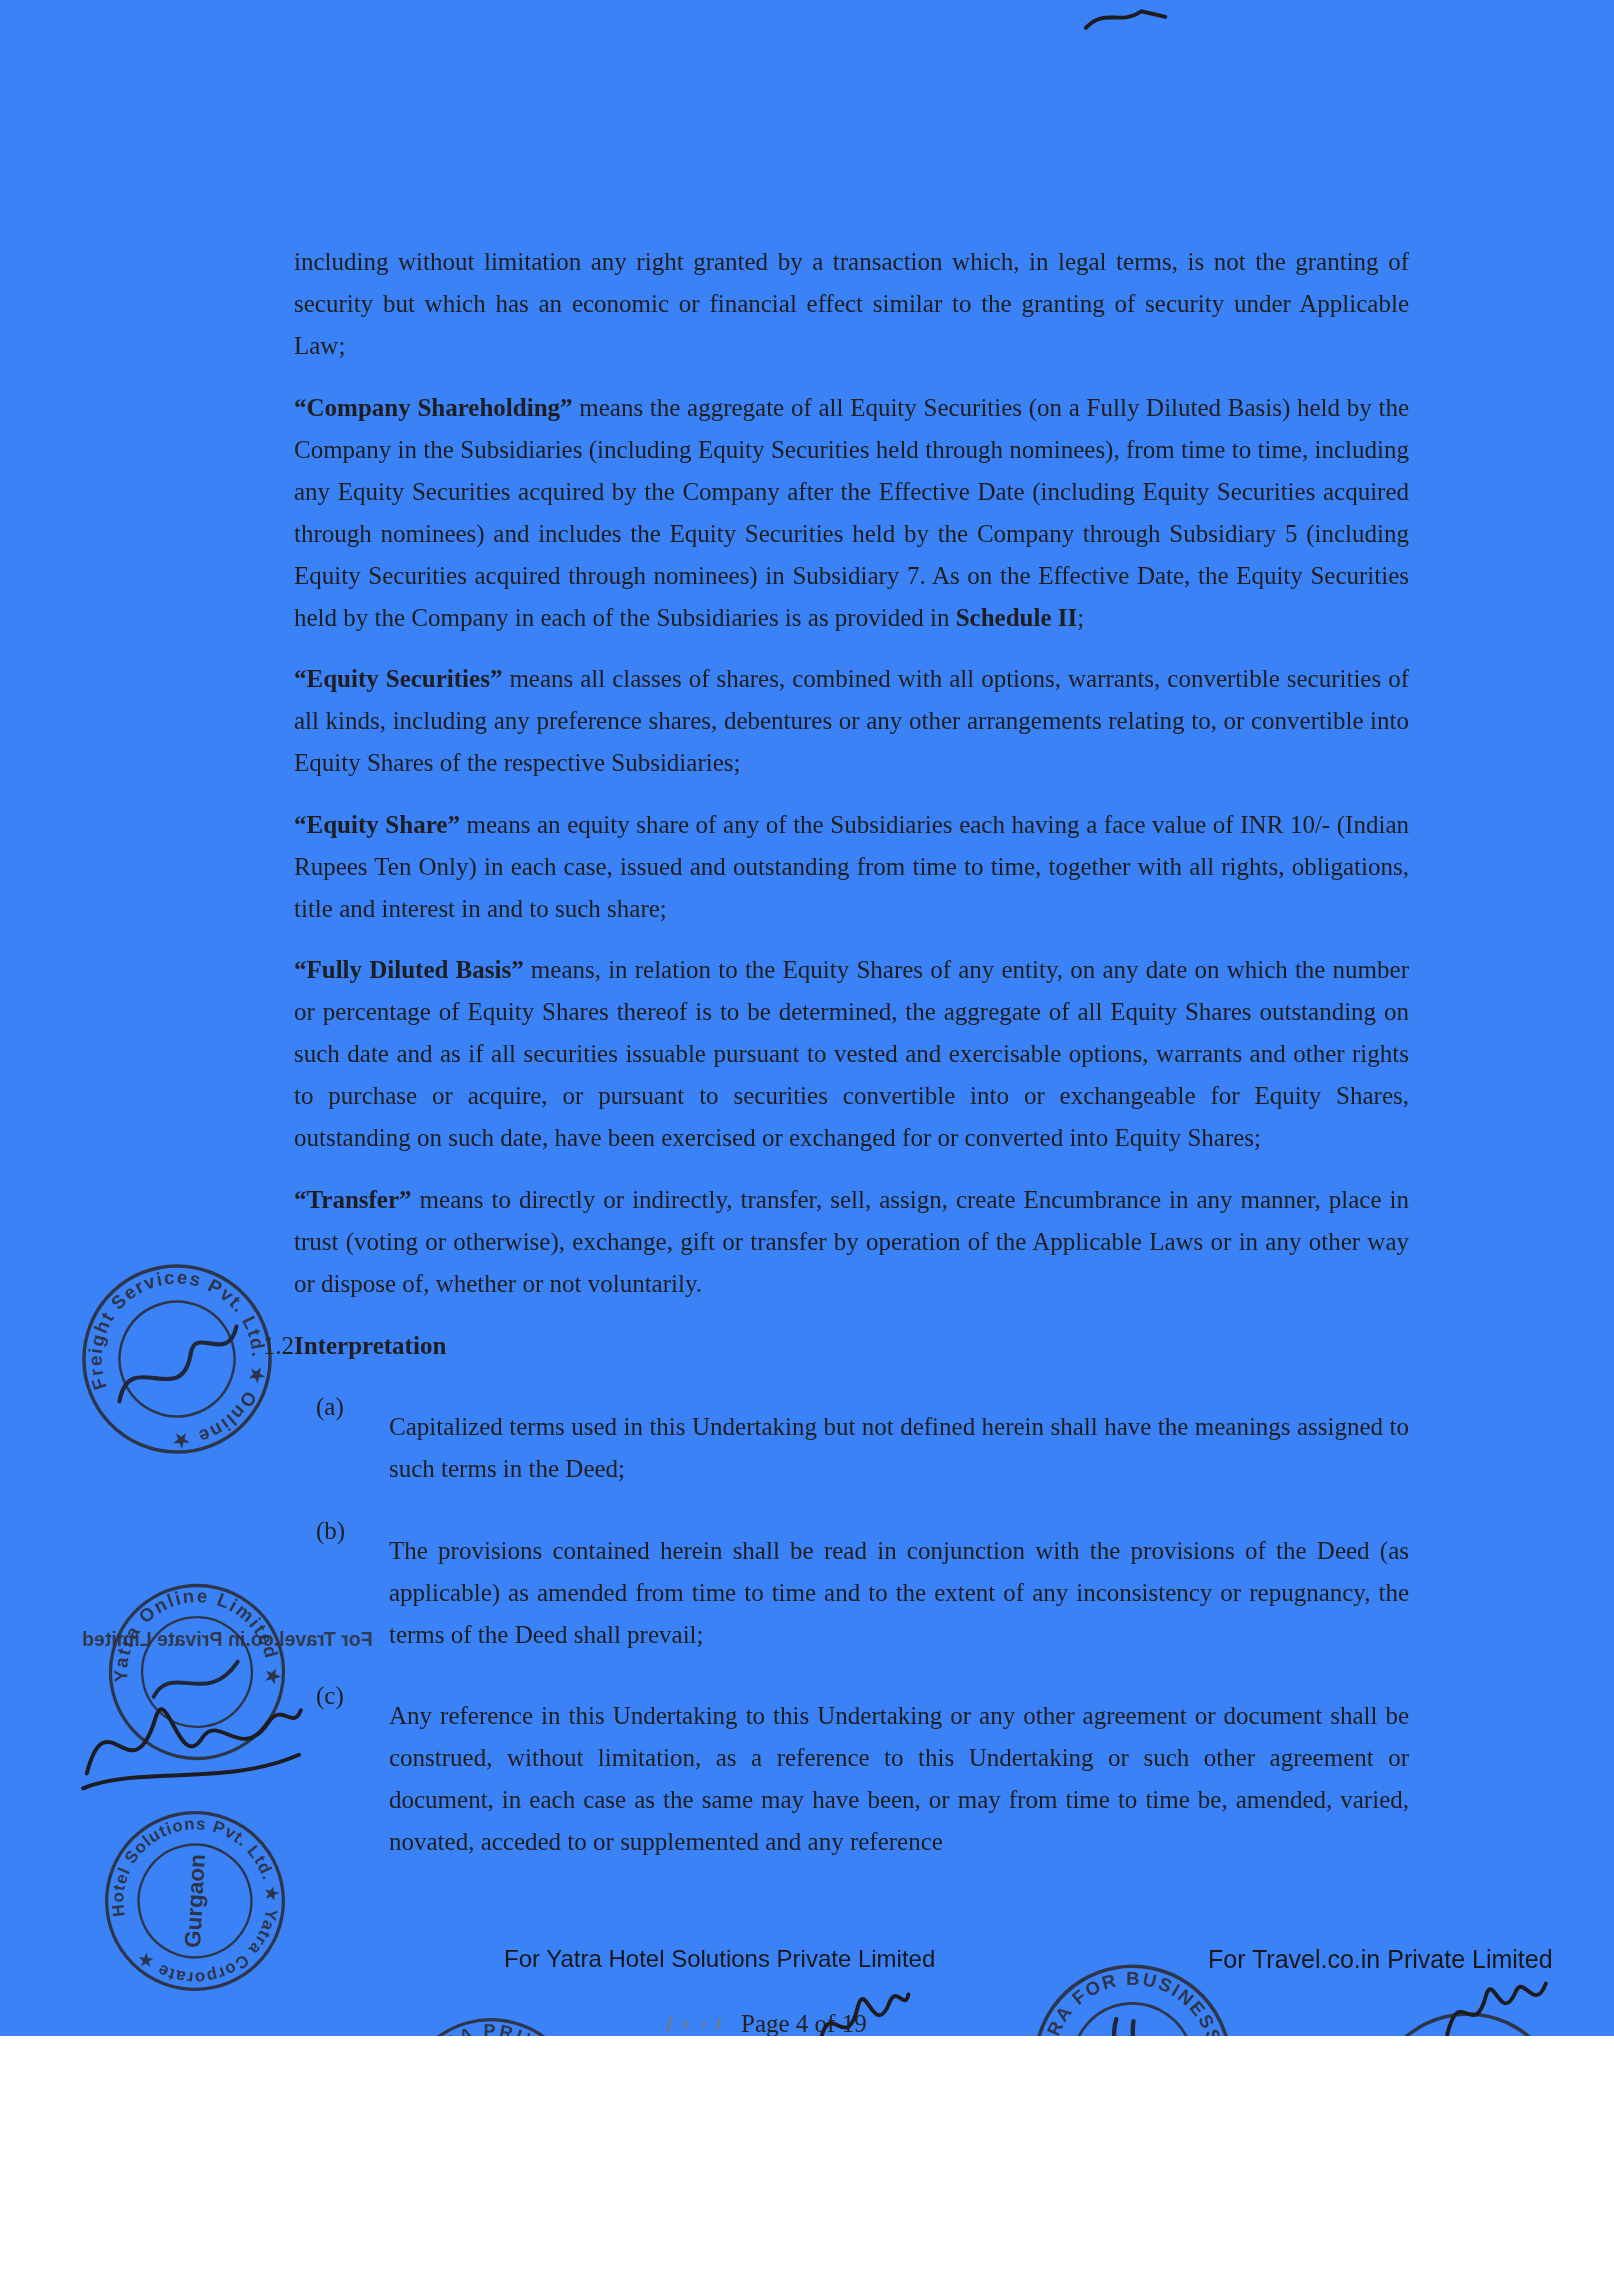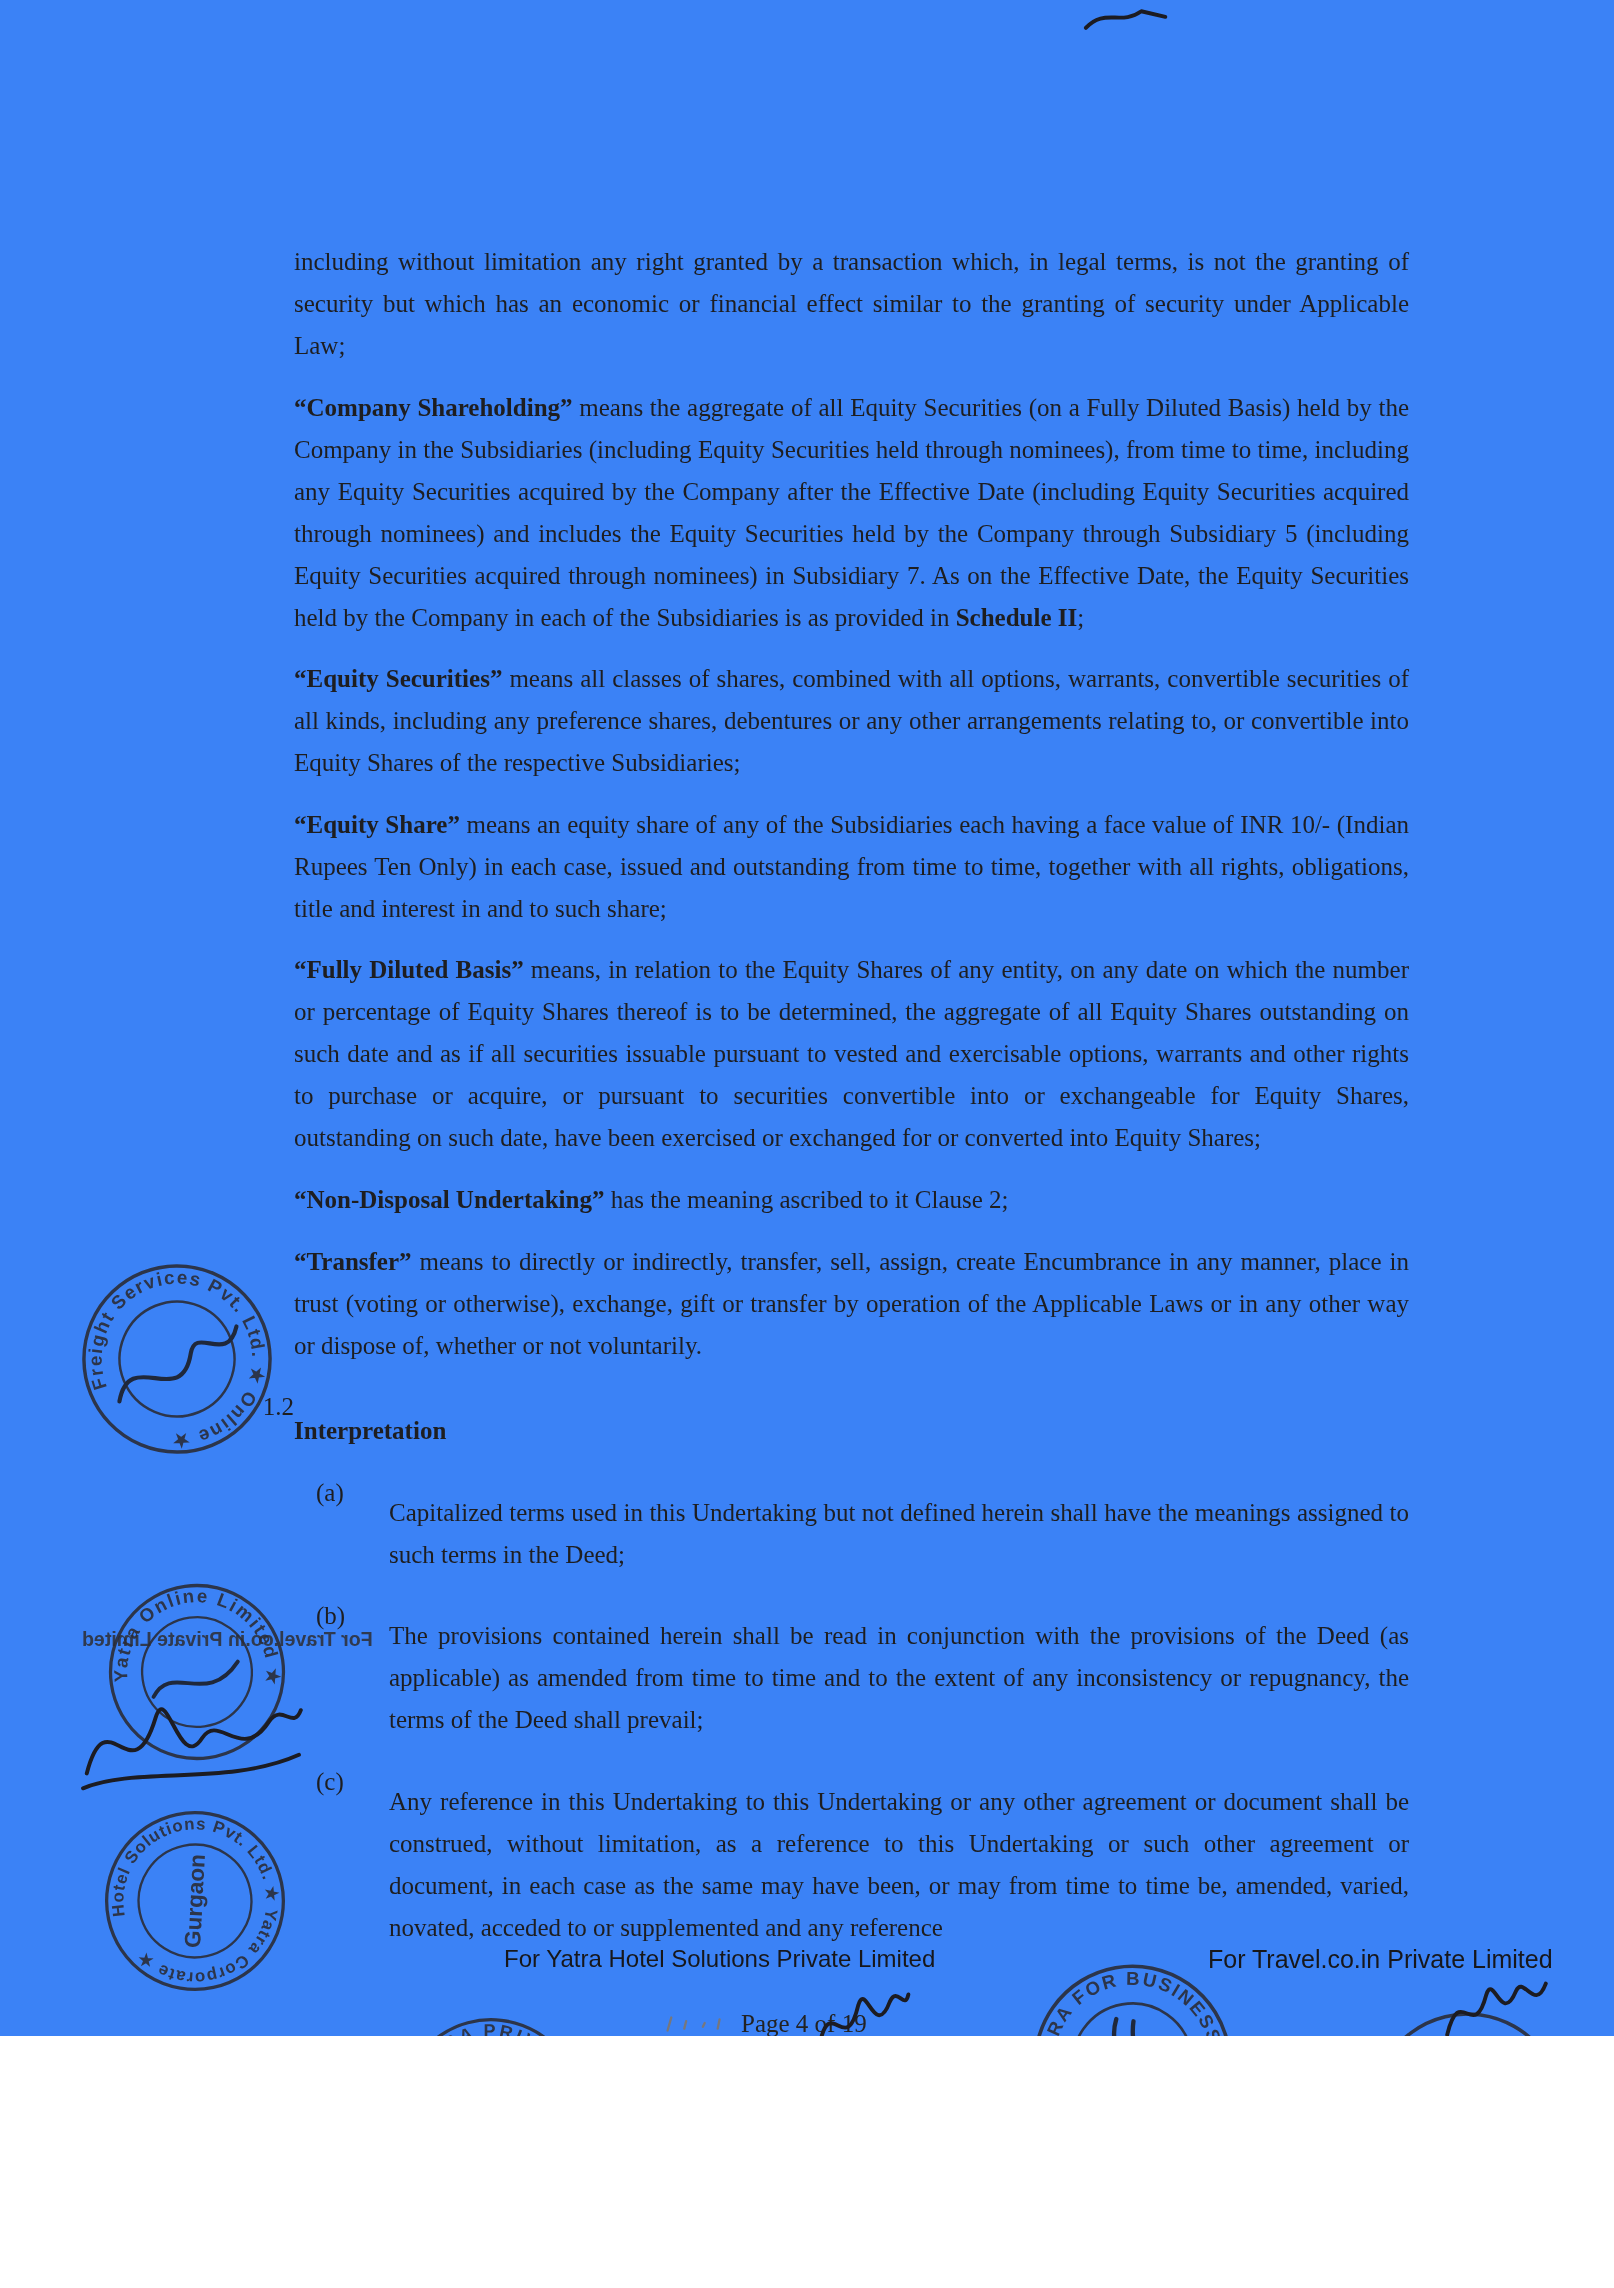--- a/index.html
+++ b/index.html
@@ -10,21 +10,21 @@
   }
   
   .doc-col {
     position:absolute; left:223px; top:241px; width:1186px;
     font-size:25px; line-height:42px; text-align:justify;
   }
   .para { margin:0 0 19.6px 71px; }
   .bold { font-weight:bold; }
   .section-row { display:flex; margin:0 0 19.6px 0; text-align:right; }
   .sec-num { width:71px; flex:none; }
-  .sec-title { font-weight:bold;margin-top:24px; }
+  .sec-title { font-weight:bold; }
   .li-row { display:flex; margin:0 0 19.6px 93px; }
   .li-label { width:73px; flex:none; text-align:left; }
   .li-text { flex:1; text-align:justify;margin-top:20px; }
   
   .abs { position:absolute; }
   .for-line {
     font-family:"Liberation Sans", sans-serif; font-weight:normal;
     color:#17171a; white-space:nowrap;
   }
   .page-label { font-size:25px; color:#222; white-space:nowrap; }
@@ -72,23 +72,20 @@
     </p>
 
     <p class="para">
       <span class="bold">“Equity Share”</span><span> means an equity share of any of the Subsidiaries each having a face value of INR 10/- (Indian Rupees Ten Only) in each case, issued and outstanding from time to time, together with all rights, obligations, title and interest in and to such share;</span>
     </p>
 
     <p class="para">
       <span class="bold">“Fully Diluted Basis”</span><span> means, in relation to the Equity Shares of any entity, on any date on which the number or percentage of Equity Shares thereof is to be determined, the aggregate of all Equity Shares outstanding on such date and as if all securities issuable pursuant to vested and exercisable options, warrants and other rights to purchase or acquire, or pursuant to securities convertible into or exchangeable for Equity Shares, outstanding on such date, have been exercised or exchanged for or converted into Equity Shares;</span>
     </p>
 
-    <p class="para">
-      <span class="bold">“Non-Disposal Undertaking”</span><span> has the meaning ascribed to it Clause 2;</span>
-    </p>
 
     <p class="para">
       <span class="bold">“Transfer”</span><span> means to directly or indirectly, transfer, sell, assign, create Encumbrance in any manner, place in trust (voting or otherwise), exchange, gift or transfer by operation of the Applicable Laws or in any other way or dispose of, whether or not voluntarily.</span>
     </p>
 
     <div class="section-row">
       <span class="sec-num">1.2</span>
       <span class="sec-title">Interpretation</span>
     </div>
 

